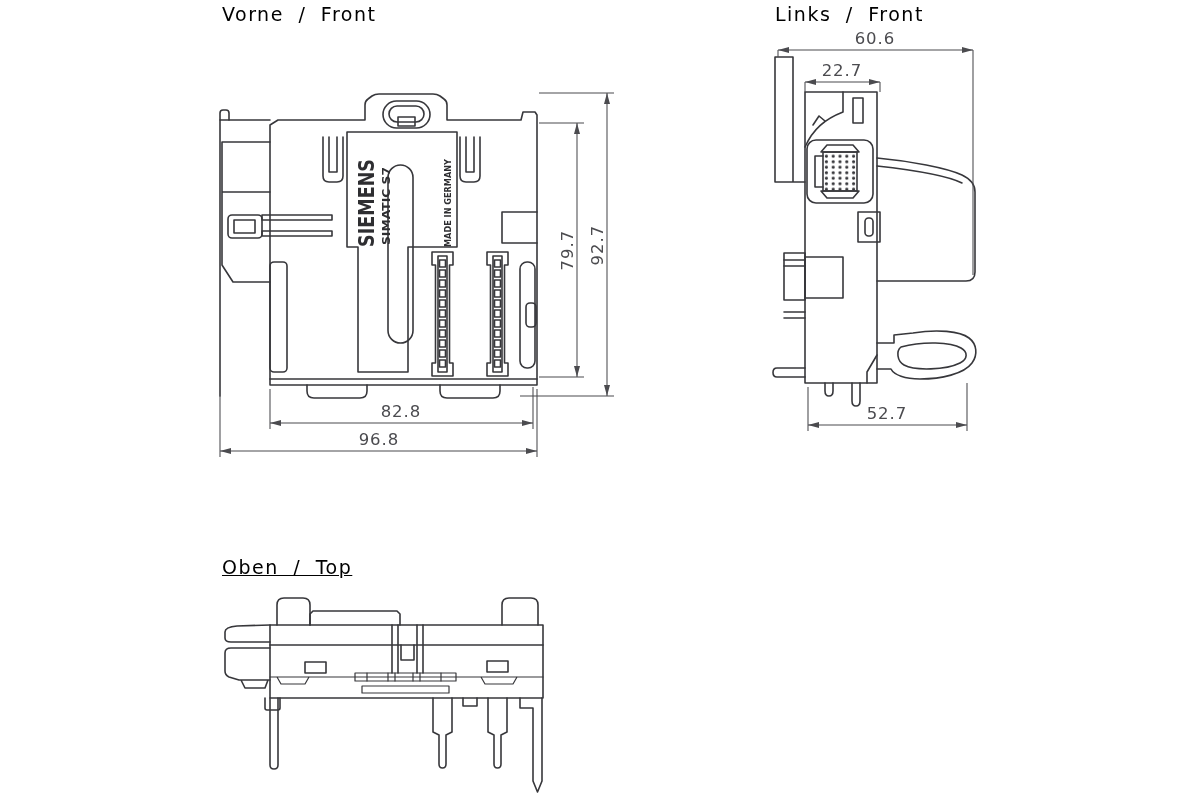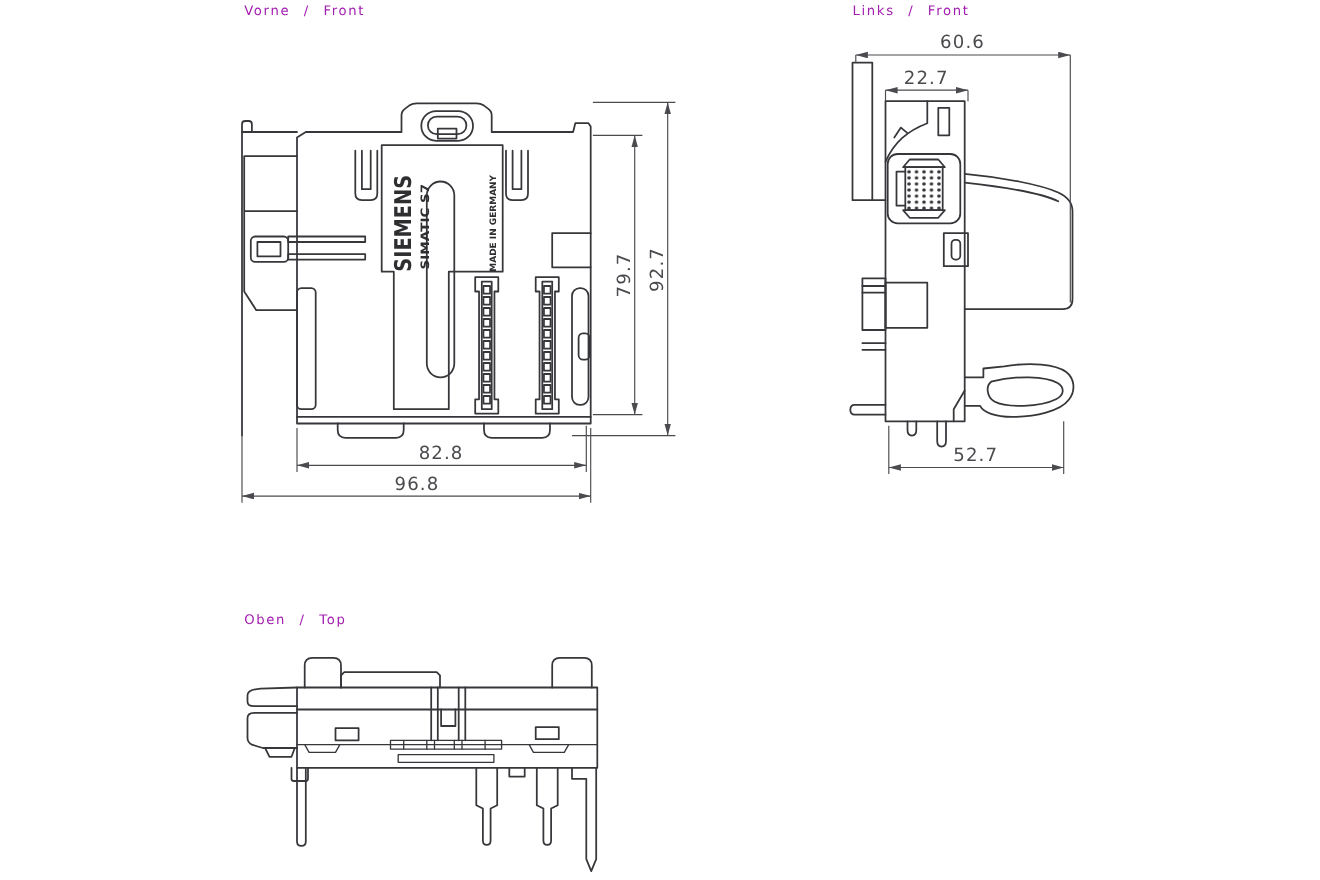--- a/index.html
+++ b/index.html
@@ -1,37 +1,37 @@
 <!DOCTYPE html>
 <html><head>
 <meta charset="utf-8">
 <style>
   html,body{margin:0;padding:0;background:#fff;}
   .canvas{position:relative;width:1200px;height:800px;background:#ffffff;overflow:hidden;
           font-family:"DejaVu Sans",sans-serif;}
-  .view-label{position:absolute;font-size:12px;color:#a21caf;letter-spacing:1.5px;
+  .view-label{position:absolute;font-size:19px;color:#000000;letter-spacing:1.5px;
               word-spacing:7px;white-space:pre;}
   svg{position:absolute;overflow:visible;}
   .parts{stroke:#37373b;stroke-width:1.6;fill:none;stroke-linejoin:round;stroke-linecap:round;}
   .thin{stroke-width:1.2;}
   .dims{stroke:#4b4b4f;stroke-width:1.05;fill:none;stroke-linecap:butt;}
   text{font-family:"DejaVu Sans",sans-serif;fill:#4b4b4f;}
   .dim-text{font-size:16.5px;letter-spacing:1px;stroke:none;}
   .brand-big{font-size:21px;font-weight:bold;fill:#2e2e31;stroke:none;}
   .brand-mid{font-size:10.5px;font-weight:bold;fill:#2e2e31;stroke:none;}
   .brand-sml{font-size:8px;font-weight:bold;fill:#2e2e31;stroke:none;}
 </style>
 </head>
 <body>
 
 <div class="canvas">
 
   <div class="view-label" style="left:222px;top:3px;">Vorne / Front</div>
   <div class="view-label" style="left:775px;top:3px;">Links / Front</div>
-  <div class="view-label" style="left:222px;top:556px;">Oben / Top</div>
+  <div class="view-label" style="left:222px;top:556px;text-decoration:underline;">Oben / Top</div>
 
   <svg style="left:180px;top:55px;" width="460" height="410" viewBox="0 0 460 410">
     <defs>
       <marker id="arF" markerWidth="13" markerHeight="8" refX="11" refY="3" orient="auto-start-reverse" markerUnits="userSpaceOnUse">
         <path d="M0,0 L11,3 L0,6 Z" fill="#4b4b4f"></path>
       </marker>
       <g id="tstrip">
         <path d="M 0 0 H 21 V 13 H 17.5 V 111 H 21 V 124 H 0 V 111 H 3.5 V 13 H 0 Z"></path>
         <rect x="6" y="4" width="9" height="116"></rect>
         <rect x="7.5" y="8" width="6" height="7"></rect>

